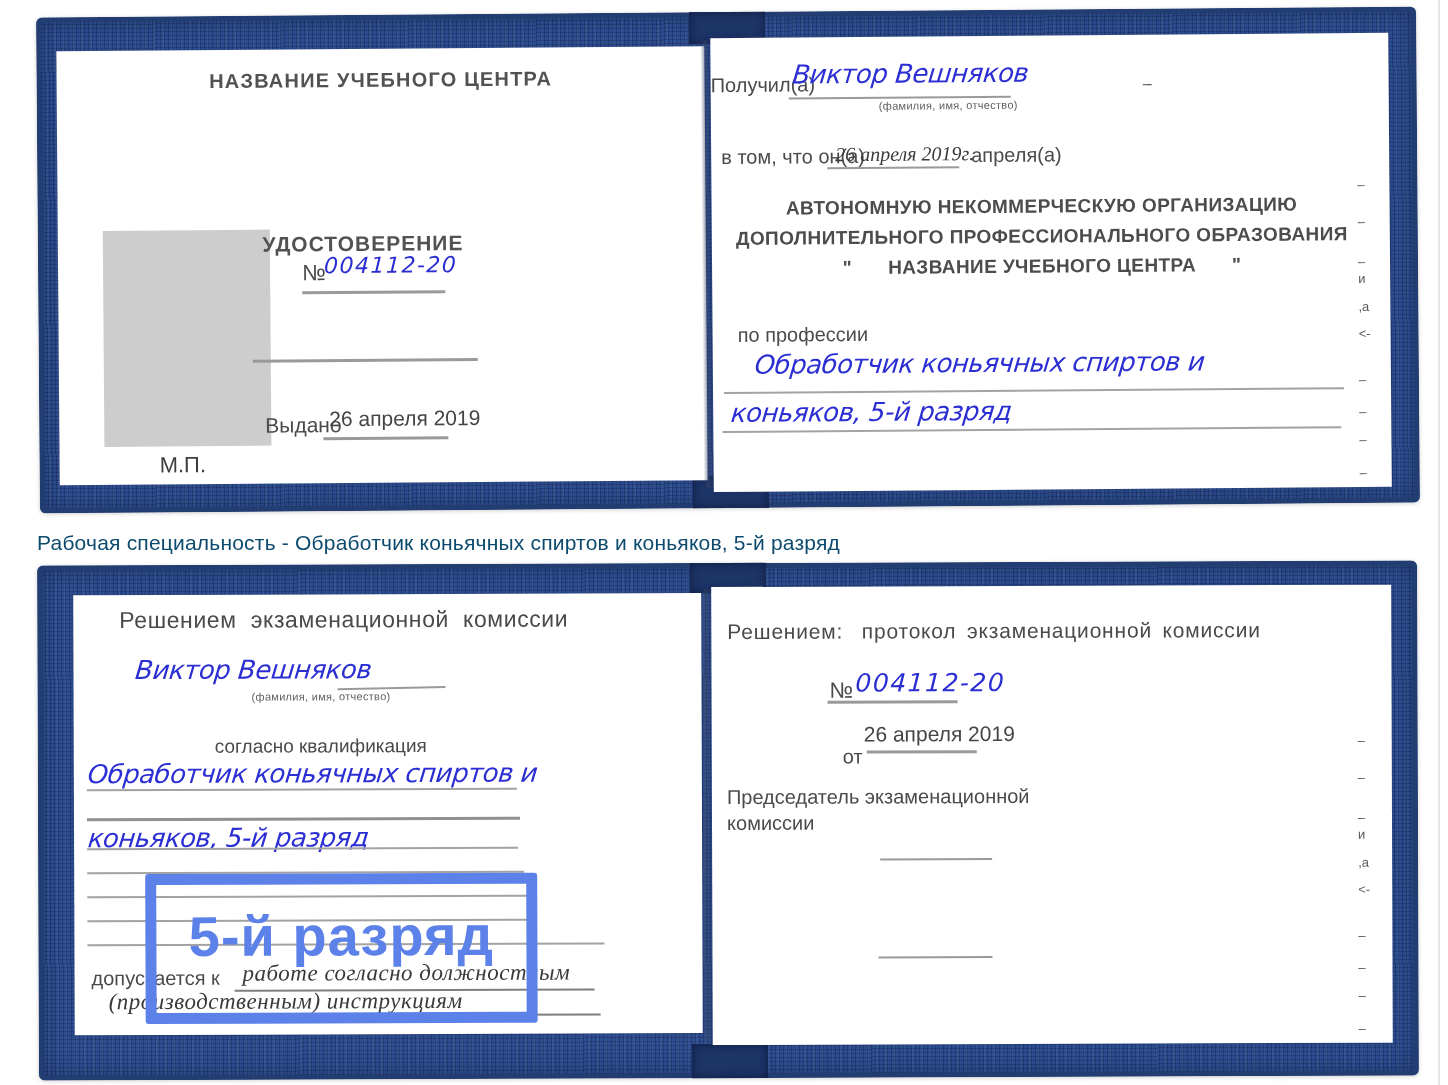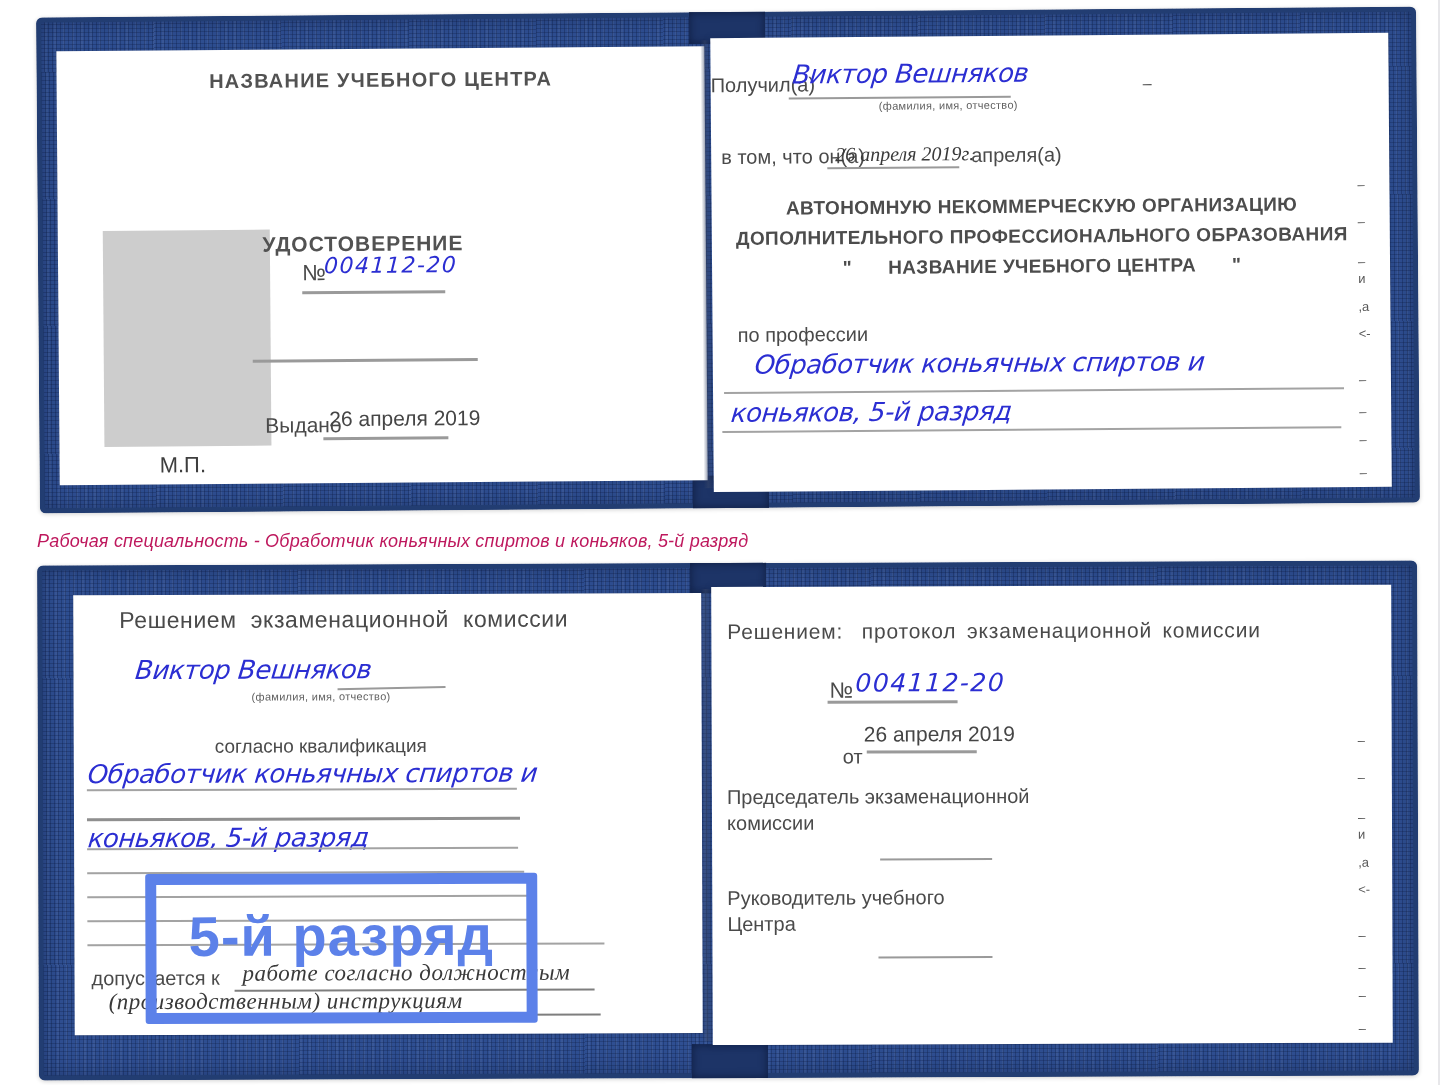--- a/index.html
+++ b/index.html
@@ -53,21 +53,21 @@
   .edge-col span:nth-child(6){top:149px}
   .edge-col span:nth-child(7){top:195px}
   .edge-col span:nth-child(8){top:227px}
   .edge-col span:nth-child(9){top:255px}
   .edge-col span:nth-child(10){top:288px}
   
   .stamp{position:absolute;border:11px solid #5c81e9;border-radius:3px;z-index:6;
     display:flex;align-items:center;justify-content:center;}
   .stamp-text{font-size:56px;font-weight:bold;color:#5c81e9;letter-spacing:1px;
     white-space:nowrap;margin-top:-26px;}
-  .caption{position:absolute;font-size:18px;color:#be185d;letter-spacing:.2px;white-space:nowrap;font-style:italic;}
+  .caption{position:absolute;font-size:21px;color:#0c4a6e;letter-spacing:.2px;white-space:nowrap;}
   .photo{position:absolute;background:#cdcdcd;}
   .scan-line{position:absolute;background:#e7e7ea;}
 </style>
 </head>
 <body>
 
 <div id="stage">
 
   <div class="cover" style="left:38px;top:12px;width:1380px;height:496px;transform:rotate(-0.45deg);">
     <div class="spine-tab" style="top:0;height:32px;"></div>
@@ -179,24 +179,20 @@
       <div class="lbl" style="left:131px;top:159px;">от</div>
       <div class="lbl" style="left:152px;top:136px;font-size:21px;color:#454545;">26 апреля 2019</div>
       <div class="uline" style="left:155px;top:164px;width:110px;"></div>
 
       <div class="lbl" style="left:15px;top:197px;line-height:26px;">
         <div>Председатель экзаменационной</div>
         <div>комиссии</div>
       </div>
       <div class="sig" style="left:168px;top:272px;width:112px;"></div>
 
-      <div class="lbl" style="left:15px;top:298px;line-height:26px;">
-        <div>Руководитель учебного</div>
-        <div>Центра</div>
-      </div>
       <div class="sig" style="left:166px;top:370px;width:114px;"></div>
 
       <div class="edge-col" style="right:8px;top:148px;">
         <span>–</span>
         <span>–</span>
         <span>–</span>
         <span>и</span>
         <span>,а</span>
         <span>&lt;-</span>
         <span>–</span>

